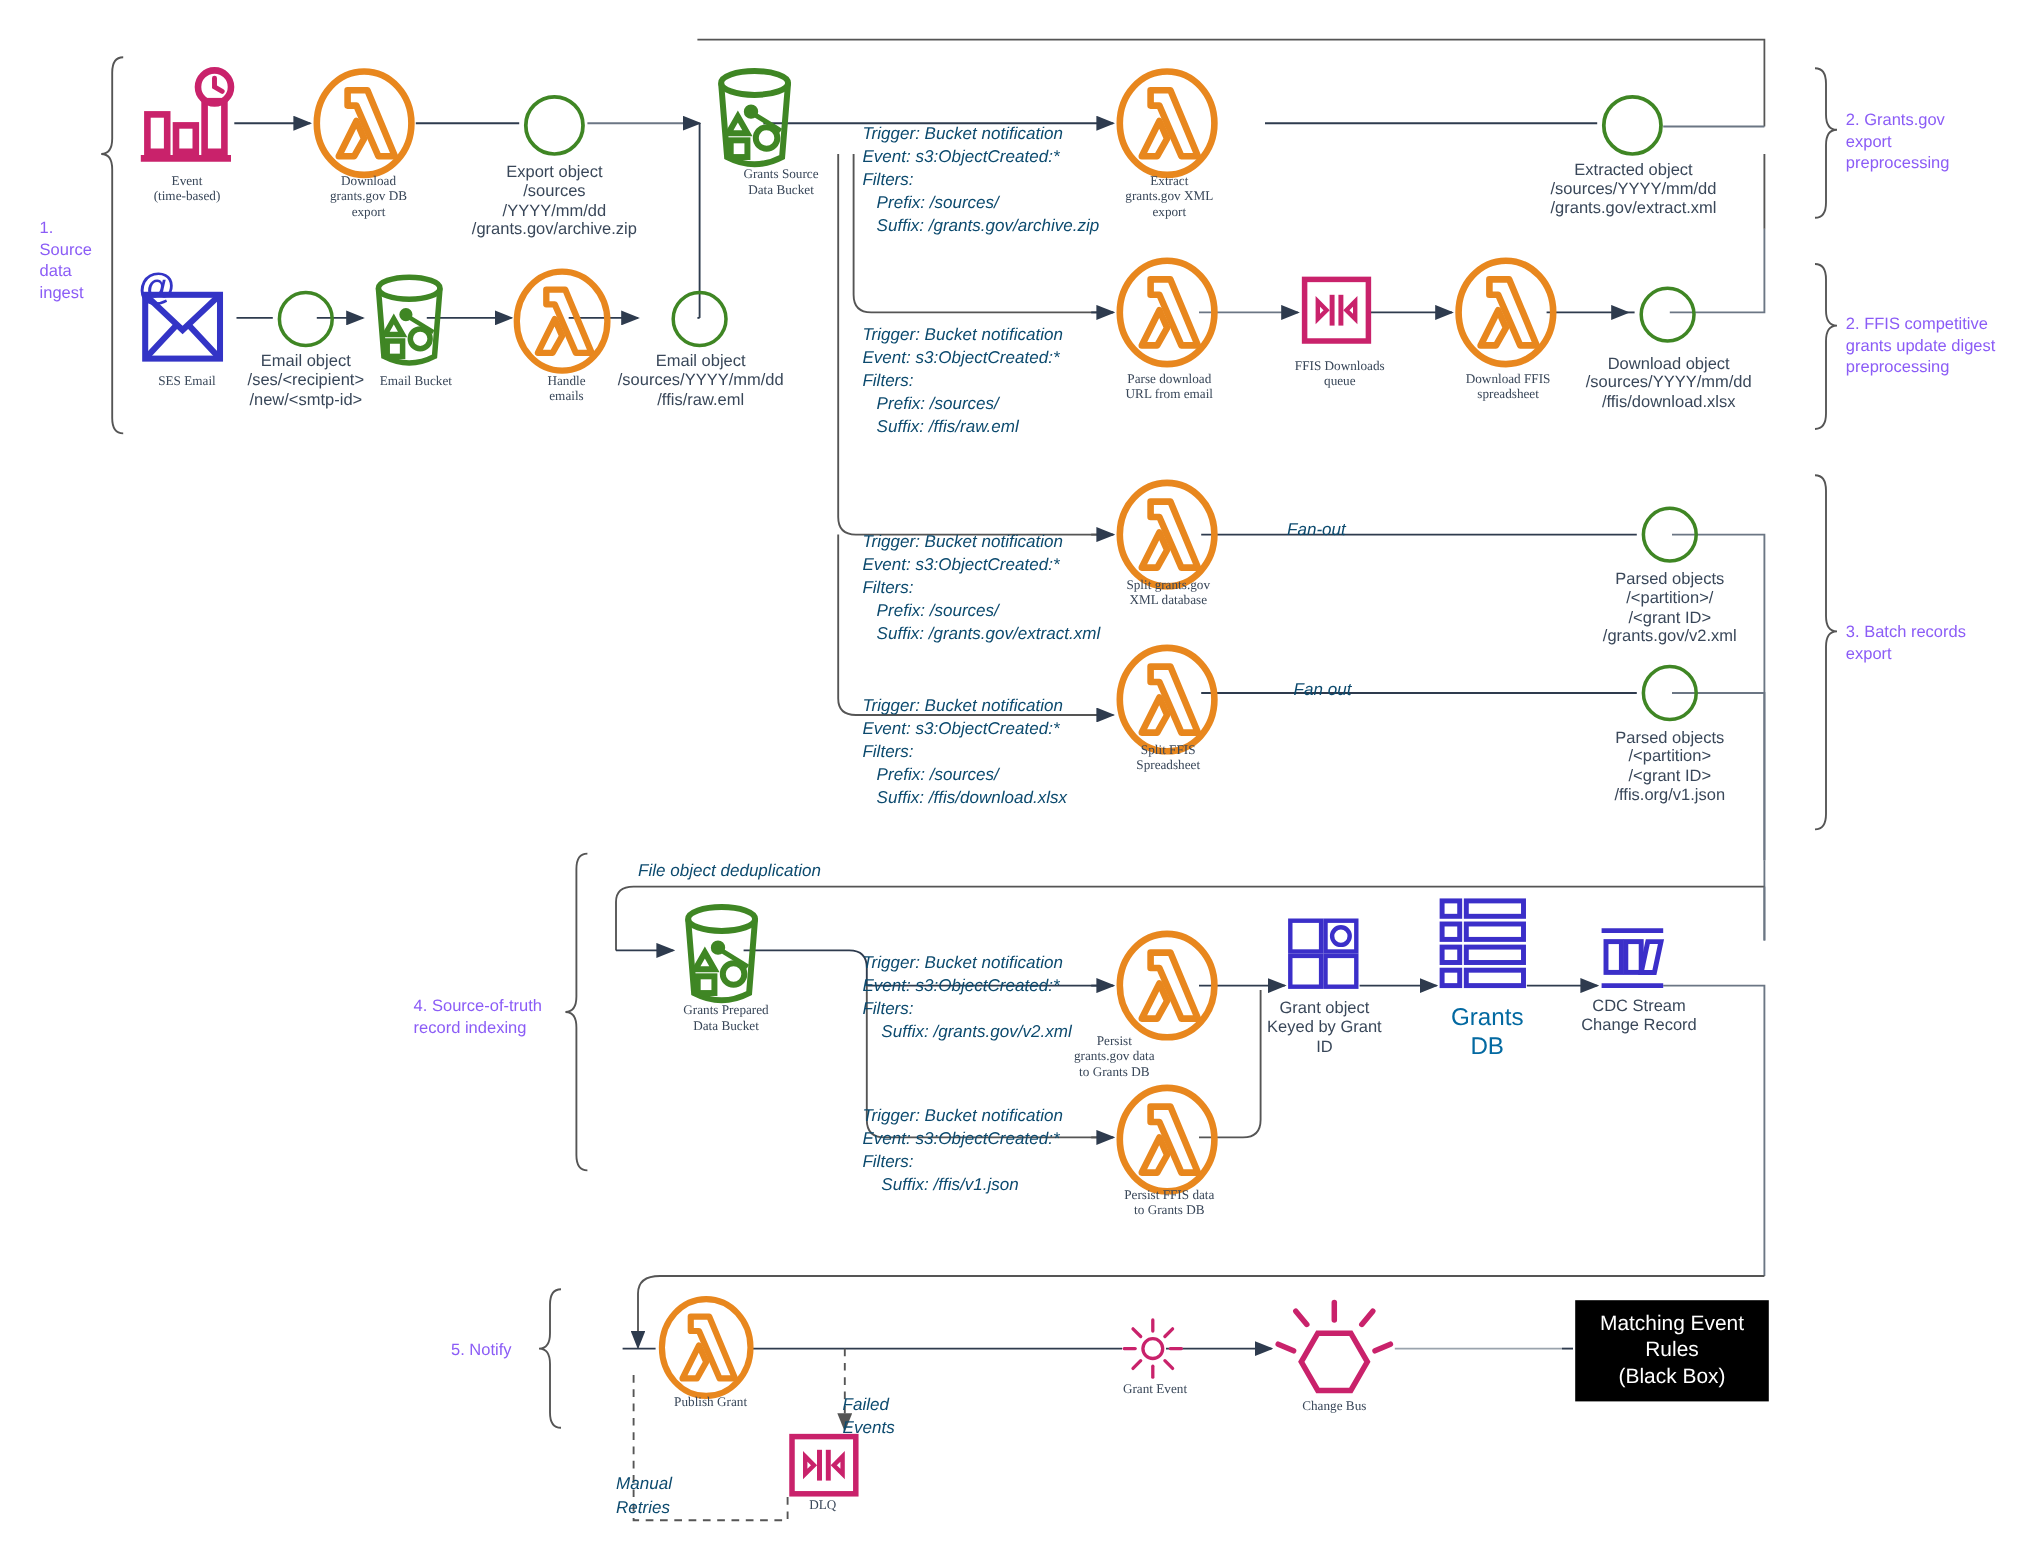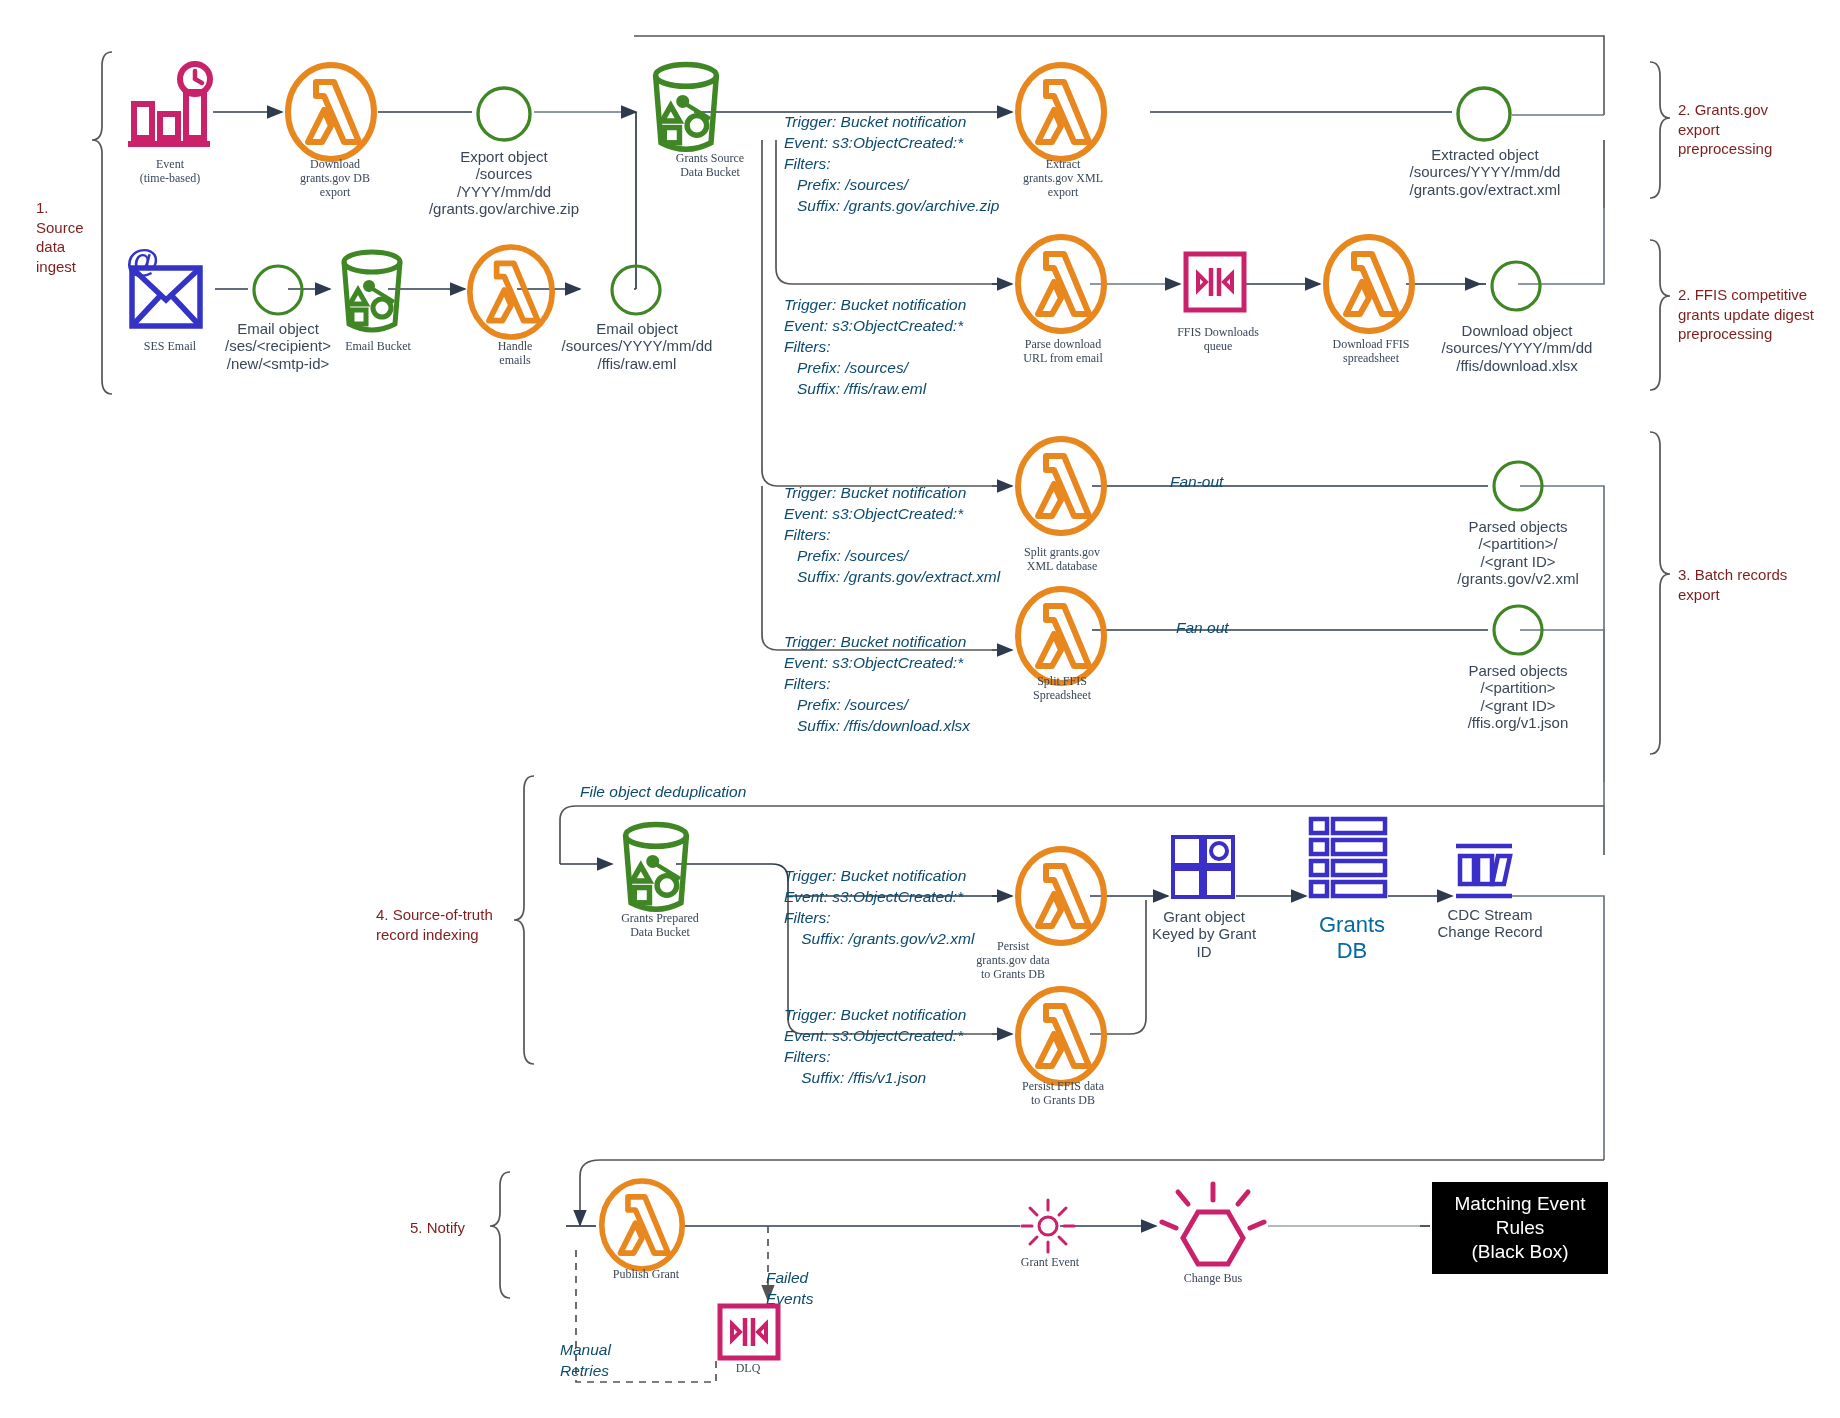--- a/index.html
+++ b/index.html
@@ -2,21 +2,21 @@
 <html><head>
 <meta charset="utf-8">
 <style>
   html,body{margin:0;padding:0;background:#ffffff;}
   body{width:1840px;height:1418px;font-family:"Liberation Sans",sans-serif;color:#2e3b4e;}
   #stage{position:relative;width:1840px;height:1418px;overflow:hidden;}
   .lbl{position:absolute;text-align:center;font-size:17px;line-height:1.16;color:#394759;white-space:pre-line;}
   .lbl.big{font-size:12px;font-family:Liberation Serif, serif;}
   .lbl.small{font-size:15px;}
   .note{position:absolute;font-style:italic;font-size:15.5px;line-height:1.35;color:#0c4a6e;white-space:pre;text-align:left;}
-  .sect{position:absolute;font-size:15px;line-height:1.3;color:#7f1d1d;white-space:pre-line;text-align:left;}
+  .sect{position:absolute;font-size:15px;line-height:1.3;color:#8b5cf6;white-space:pre-line;text-align:left;}
   .ico{position:absolute;}
   svg{display:block;overflow:visible;}
   #wires{position:absolute;left:0;top:0;width:1840px;height:1418px;pointer-events:none;}
   .blackbox{position:absolute;background:#000;color:#fff;display:flex;align-items:center;
             justify-content:center;text-align:center;font-size:19px;line-height:1.25;white-space:pre-line;}
 </style>
 </head>
 <body>
 
 <div id="stage">
@@ -322,21 +322,21 @@
    Prefix: /sources/
    Suffix: /grants.gov/extract.xml</div>
 
   <div class="ico" style="left:1014px;top:436px;">
     <svg width="94" height="100" viewBox="0 0 94 100">
       <ellipse cx="47" cy="50" rx="43" ry="47" fill="none" stroke="#E8871E" stroke-width="6"></ellipse>
       <path d="M32,20 L50,20 L75,80 L60,80 L40,34 L32,34 Z" fill="none" stroke="#E8871E" stroke-width="6" stroke-linejoin="round"></path>
       <path d="M40,48 L47,64 L38,80 L24,80 Z" fill="none" stroke="#E8871E" stroke-width="6" stroke-linejoin="round"></path>
     </svg>
   </div>
-  <div class="lbl big" style="left:972px;top:525px;width:180px;margin-top:21px;">Split grants.gov
+  <div class="lbl big" style="left:972px;top:525px;width:180px;">Split grants.gov
 XML database</div>
 
   <div class="note" style="left:1170px;top:472px;text-align:center;">Fan-out</div>
 
   <div class="ico" style="left:1490px;top:458px;">
     <svg width="56" height="56" viewBox="0 0 56 56">
         <circle cx="28" cy="28" r="24" fill="none" stroke="#3F8624" stroke-width="3.2"></circle>
       </svg>
   </div>
   <div class="lbl small" style="left:1422px;top:518px;width:192px;">Parsed objects

